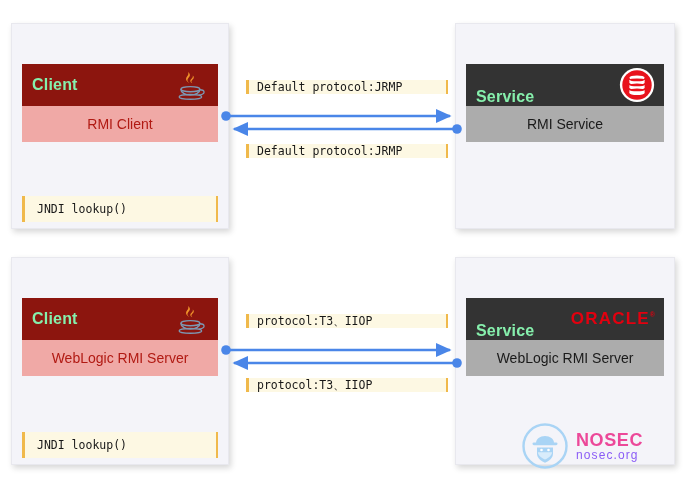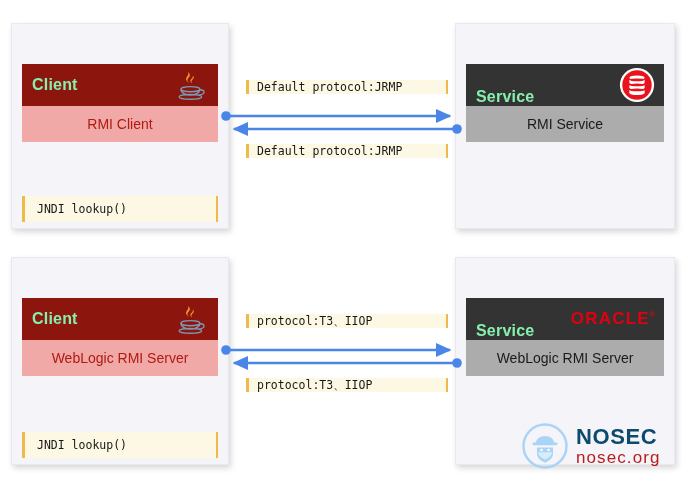--- a/index.html
+++ b/index.html
@@ -155,28 +155,28 @@
     height: 52px;
     display: flex;
     align-items: center;
   }
   .nosec-badge { width: 48px; height: 48px; flex: 0 0 48px; }
   .nosec-text {
     margin-left: 7px;
     line-height: 1.02;
   }
   .nosec-title {
-    color: #0c4a6e;
-    font-size: 22px;
+    color: #ec4899;
+    font-size: 18px;
     font-weight: bold;
     letter-spacing: 0.6px;
   }
   .nosec-sub {
-    color: #b91c1c;
-    font-size: 17px;
+    color: #8b5cf6;
+    font-size: 12px;
     letter-spacing: 1.1px;
   }
 </style>
 </head>
 <body>
 
 <div id="diagram">
 
   <div class="card card-client row-top">
 

